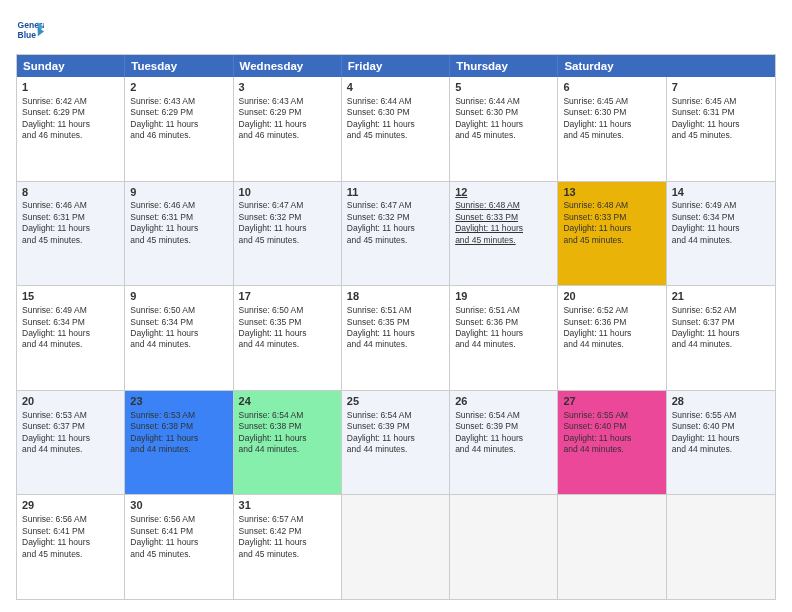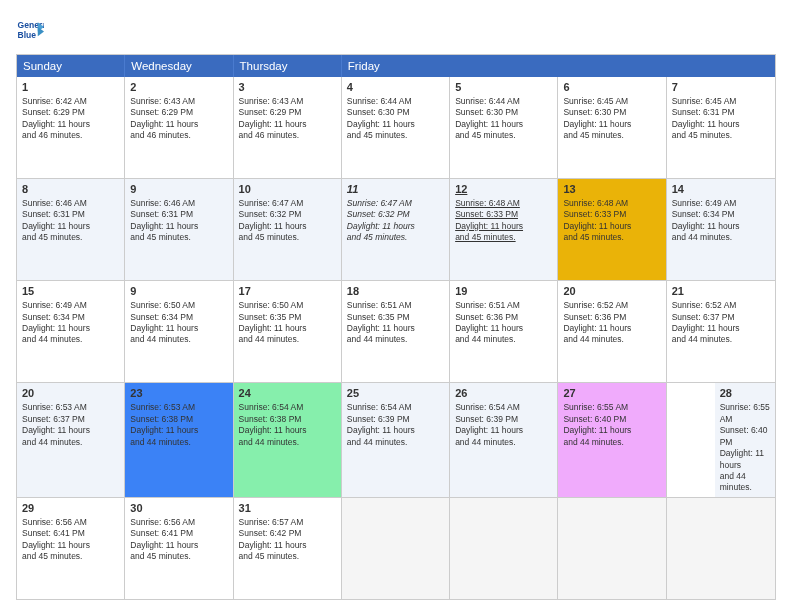--- a/index.html
+++ b/index.html
@@ -52,21 +52,21 @@
       border: 1px solid #ccc;
     }
     .cal-header {
       display: grid;
       grid-template-columns: repeat(7, 1fr);
       background: #3a6bbf;
     }
     .cal-header-cell {
       color: #fff;
       font-size: 11.5px;
-      font-weight: normal;
+      font-weight: bold;
       padding: 5px 6px;
       text-align: left;
       border-right: 1px solid #4a7bcf;
     }
     .cal-header-cell:last-child { border-right: none; }
     .cal-body {
       flex: 1;
       display: flex;
       flex-direction: column;
     }
@@ -110,60 +110,62 @@
     </div>
     <div class="title-area">
       <div class="month-title"></div>
       <div class="subtitle"></div>
     </div>
   </div>
 
   <div class="calendar">
     <div class="cal-header">
     <div class="cal-header-cell">Sunday</div>
+        <div class="cal-header-cell">Tuesday</div>
         <div class="cal-header-cell">Wednesday</div>
+        <div class="cal-header-cell">Friday</div>
         <div class="cal-header-cell">Thursday</div>
-        <div class="cal-header-cell">Friday</div>
+        <div class="cal-header-cell">Saturday</div>
       </div>
     <div class="cal-body">
     <div class="cal-row">
           <div class="cal-cell"><span class="day-num">1</span><span>Sunrise: 6:42 AM</span><br><span>Sunset: 6:29 PM</span><br><span>Daylight: 11 hours</span><br><span>and 46 minutes.</span></div>
           <div class="cal-cell"><span class="day-num">2</span><span>Sunrise: 6:43 AM</span><br><span>Sunset: 6:29 PM</span><br><span>Daylight: 11 hours</span><br><span>and 46 minutes.</span></div>
           <div class="cal-cell"><span class="day-num">3</span><span>Sunrise: 6:43 AM</span><br><span>Sunset: 6:29 PM</span><br><span>Daylight: 11 hours</span><br><span>and 46 minutes.</span></div>
           <div class="cal-cell"><span class="day-num">4</span><span>Sunrise: 6:44 AM</span><br><span>Sunset: 6:30 PM</span><br><span>Daylight: 11 hours</span><br><span>and 45 minutes.</span></div>
           <div class="cal-cell"><span class="day-num">5</span><span>Sunrise: 6:44 AM</span><br><span>Sunset: 6:30 PM</span><br><span>Daylight: 11 hours</span><br><span>and 45 minutes.</span></div>
           <div class="cal-cell"><span class="day-num">6</span><span>Sunrise: 6:45 AM</span><br><span>Sunset: 6:30 PM</span><br><span>Daylight: 11 hours</span><br><span>and 45 minutes.</span></div>
           <div class="cal-cell"><span class="day-num">7</span><span>Sunrise: 6:45 AM</span><br><span>Sunset: 6:31 PM</span><br><span>Daylight: 11 hours</span><br><span>and 45 minutes.</span></div>
         </div>
         <div class="cal-row">
           <div class="cal-cell" style="background: rgb(240, 244, 250);"><span class="day-num">8</span><span>Sunrise: 6:46 AM</span><br><span>Sunset: 6:31 PM</span><br><span>Daylight: 11 hours</span><br><span>and 45 minutes.</span></div>
           <div class="cal-cell" style="background: rgb(240, 244, 250);"><span class="day-num">9</span><span>Sunrise: 6:46 AM</span><br><span>Sunset: 6:31 PM</span><br><span>Daylight: 11 hours</span><br><span>and 45 minutes.</span></div>
           <div class="cal-cell" style="background: rgb(240, 244, 250);"><span class="day-num">10</span><span>Sunrise: 6:47 AM</span><br><span>Sunset: 6:32 PM</span><br><span>Daylight: 11 hours</span><br><span>and 45 minutes.</span></div>
-          <div class="cal-cell" style="background: rgb(240, 244, 250); font-style: italic;"><span class="day-num">11</span><span>Sunrise: 6:47 AM</span><br><span>Sunset: 6:32 PM</span><br><span>Daylight: 11 hours</span><br><span>and 45 minutes.</span></div>
+          <div class="cal-cell" style="background: rgb(240, 244, 250);"><span class="day-num">11</span><span>Sunrise: 6:47 AM</span><br><span>Sunset: 6:32 PM</span><br><span>Daylight: 11 hours</span><br><span>and 45 minutes.</span></div>
           <div class="cal-cell" style="background: rgb(240, 244, 250); text-decoration: underline;"><span class="day-num">12</span><span>Sunrise: 6:48 AM</span><br><span>Sunset: 6:33 PM</span><br><span>Daylight: 11 hours</span><br><span>and 45 minutes.</span></div>
           <div class="cal-cell" style="background: #eab308;"><span class="day-num">13</span><span>Sunrise: 6:48 AM</span><br><span>Sunset: 6:33 PM</span><br><span>Daylight: 11 hours</span><br><span>and 45 minutes.</span></div>
           <div class="cal-cell" style="background: rgb(240, 244, 250);"><span class="day-num">14</span><span>Sunrise: 6:49 AM</span><br><span>Sunset: 6:34 PM</span><br><span>Daylight: 11 hours</span><br><span>and 44 minutes.</span></div>
         </div>
         <div class="cal-row">
           <div class="cal-cell"><span class="day-num">15</span><span>Sunrise: 6:49 AM</span><br><span>Sunset: 6:34 PM</span><br><span>Daylight: 11 hours</span><br><span>and 44 minutes.</span></div>
           <div class="cal-cell"><span class="day-num">9</span><span>Sunrise: 6:50 AM</span><br><span>Sunset: 6:34 PM</span><br><span>Daylight: 11 hours</span><br><span>and 44 minutes.</span></div>
           <div class="cal-cell"><span class="day-num">17</span><span>Sunrise: 6:50 AM</span><br><span>Sunset: 6:35 PM</span><br><span>Daylight: 11 hours</span><br><span>and 44 minutes.</span></div>
           <div class="cal-cell"><span class="day-num">18</span><span>Sunrise: 6:51 AM</span><br><span>Sunset: 6:35 PM</span><br><span>Daylight: 11 hours</span><br><span>and 44 minutes.</span></div>
           <div class="cal-cell"><span class="day-num">19</span><span>Sunrise: 6:51 AM</span><br><span>Sunset: 6:36 PM</span><br><span>Daylight: 11 hours</span><br><span>and 44 minutes.</span></div>
           <div class="cal-cell"><span class="day-num">20</span><span>Sunrise: 6:52 AM</span><br><span>Sunset: 6:36 PM</span><br><span>Daylight: 11 hours</span><br><span>and 44 minutes.</span></div>
           <div class="cal-cell"><span class="day-num">21</span><span>Sunrise: 6:52 AM</span><br><span>Sunset: 6:37 PM</span><br><span>Daylight: 11 hours</span><br><span>and 44 minutes.</span></div>
         </div>
         <div class="cal-row">
           <div class="cal-cell" style="background: rgb(240, 244, 250);"><span class="day-num">20</span><span>Sunrise: 6:53 AM</span><br><span>Sunset: 6:37 PM</span><br><span>Daylight: 11 hours</span><br><span>and 44 minutes.</span></div>
           <div class="cal-cell" style="background: #3b82f6;"><span class="day-num">23</span><span>Sunrise: 6:53 AM</span><br><span>Sunset: 6:38 PM</span><br><span>Daylight: 11 hours</span><br><span>and 44 minutes.</span></div>
           <div class="cal-cell" style="background: #86efac;"><span class="day-num">24</span><span>Sunrise: 6:54 AM</span><br><span>Sunset: 6:38 PM</span><br><span>Daylight: 11 hours</span><br><span>and 44 minutes.</span></div>
           <div class="cal-cell" style="background: rgb(240, 244, 250);"><span class="day-num">25</span><span>Sunrise: 6:54 AM</span><br><span>Sunset: 6:39 PM</span><br><span>Daylight: 11 hours</span><br><span>and 44 minutes.</span></div>
           <div class="cal-cell" style="background: rgb(240, 244, 250);"><span class="day-num">26</span><span>Sunrise: 6:54 AM</span><br><span>Sunset: 6:39 PM</span><br><span>Daylight: 11 hours</span><br><span>and 44 minutes.</span></div>
-          <div class="cal-cell" style="background: #f0abfc;"><span class="day-num">27</span><span>Sunrise: 6:55 AM</span><br><span>Sunset: 6:40 PM</span><br><span>Daylight: 11 hours</span><br><span>and 44 minutes.</span></div>
-          <div class="cal-cell" style="background: rgb(240, 244, 250); margin-left: 48px;"><span class="day-num">28</span><span>Sunrise: 6:55 AM</span><br><span>Sunset: 6:40 PM</span><br><span>Daylight: 11 hours</span><br><span>and 44 minutes.</span></div>
+          <div class="cal-cell" style="background: #ec4899;"><span class="day-num">27</span><span>Sunrise: 6:55 AM</span><br><span>Sunset: 6:40 PM</span><br><span>Daylight: 11 hours</span><br><span>and 44 minutes.</span></div>
+          <div class="cal-cell" style="background: rgb(240, 244, 250);"><span class="day-num">28</span><span>Sunrise: 6:55 AM</span><br><span>Sunset: 6:40 PM</span><br><span>Daylight: 11 hours</span><br><span>and 44 minutes.</span></div>
         </div>
         <div class="cal-row">
           <div class="cal-cell"><span class="day-num">29</span><span>Sunrise: 6:56 AM</span><br><span>Sunset: 6:41 PM</span><br><span>Daylight: 11 hours</span><br><span>and 45 minutes.</span></div>
           <div class="cal-cell"><span class="day-num">30</span><span>Sunrise: 6:56 AM</span><br><span>Sunset: 6:41 PM</span><br><span>Daylight: 11 hours</span><br><span>and 45 minutes.</span></div>
           <div class="cal-cell"><span class="day-num">31</span><span>Sunrise: 6:57 AM</span><br><span>Sunset: 6:42 PM</span><br><span>Daylight: 11 hours</span><br><span>and 45 minutes.</span></div>
           <div class="cal-cell empty"></div>
           <div class="cal-cell empty"></div>
           <div class="cal-cell empty"></div>
           <div class="cal-cell empty"></div>
         </div>

